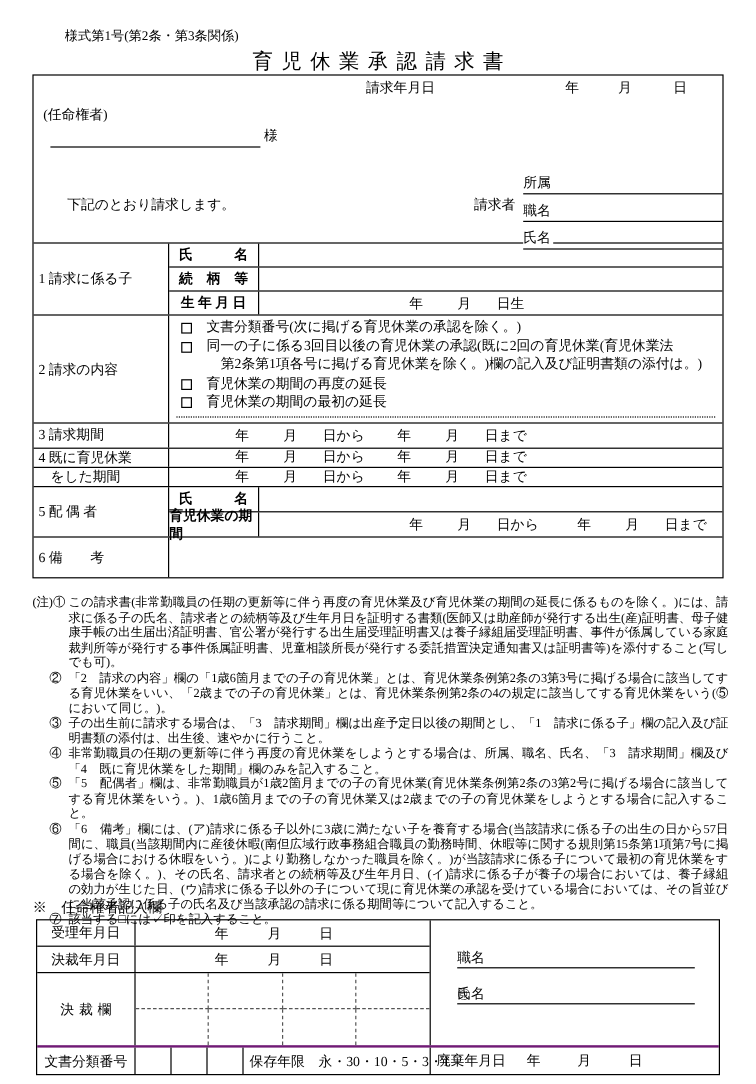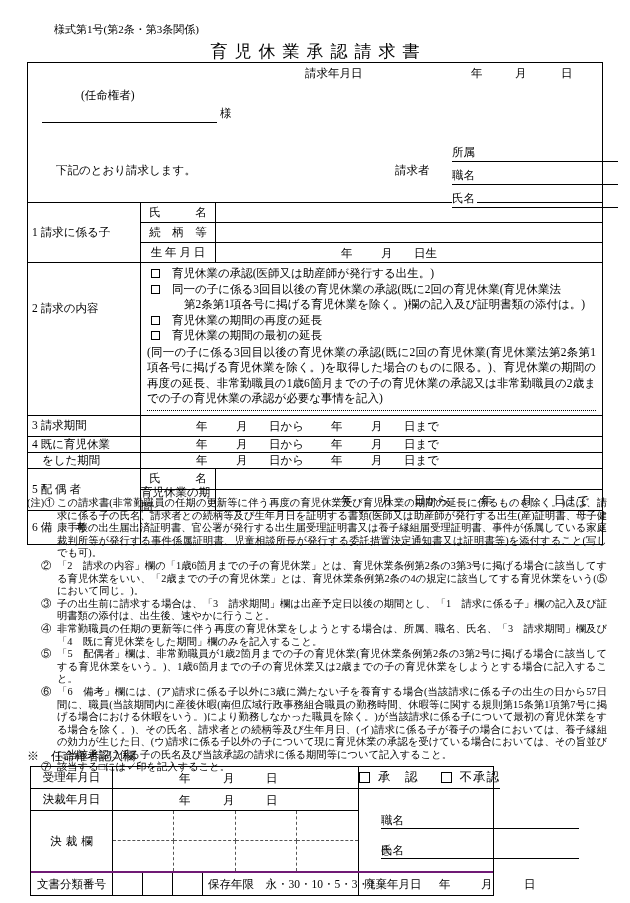--- a/index.html
+++ b/index.html
@@ -70,21 +70,20 @@
   .rd-y { position: absolute; left: 443px; }
   .rd-m { position: absolute; left: 487px; }
   .rd-d { position: absolute; left: 533px; }
 
   .appointer {
     position: absolute;
     left: 8px;
     top: 25px;
     font-size: 11.5px;
     white-space: nowrap;
-    margin-left: 45px;
   }
   .appointer-line {
     position: absolute;
     left: 14px;
     top: 45px;
     width: 175px;
     border-bottom: 1px solid #000;
     height: 14px;
   }
   .sama {
@@ -102,21 +101,21 @@
   }
   .requester-label {
     position: absolute;
     left: 367px;
     top: 100px;
     font-size: 11.5px;
     white-space: nowrap;
   }
   .req-fields {
     position: absolute;
-    left: 424px;
+    left: 408px;
     top: 76px;
     width: 166px;
   }
   .req-field {
     position: relative;
     height: 23px;
     border-bottom: 1px solid #000;
     box-sizing: border-box;
   }
   .req-field span {
@@ -146,20 +145,21 @@
   }
   .c-sub {
     width: 75px;
     flex: 0 0 75px;
     border-right: 1px solid #000;
     box-sizing: border-box;
     font-size: 11.5px;
     display: flex;
     align-items: center;
     justify-content: center;
+    font-weight: bold;
   }
   .c-val {
     flex: 1 1 auto;
     box-sizing: border-box;
     font-size: 11.5px;
     display: flex;
     align-items: center;
   }
 
   
@@ -260,21 +260,21 @@
     position: absolute;
     left: 27px;
     top: 748px;
     font-size: 12px;
     white-space: nowrap;
   }
   .bottom-frame {
     position: absolute;
     left: 30px;
     top: 766px;
-    width: 464px;
+    width: 570px;
     border: 1px solid #000;
     box-sizing: border-box;
   }
   .bf-top { display: flex; }
   .bf-left { width: 328px; flex: 0 0 328px; border-right: 1px solid #000; box-sizing: border-box; }
   .bf-right { flex: 1 1 auto; box-sizing: border-box; position: relative; }
 
   .bf-row { display: flex; height: 21px; }
   .bf-row + .bf-row { border-top: 1px solid #000; }
   .bf-lbl {
@@ -433,38 +433,37 @@
           </div>
         </div>
       </div>
     </div>
 
     <div class="sec2">
       <div class="c-label">2 請求の内容</div>
       <div class="sec2-body">
         <div class="cbrow">
           <span class="cb"></span>
-          <span class="cbtext">育児休業の承認(医師又は助産師が発行する出生。)</span>
+          <span class="cbtext">文書分類番号(次に掲げる育児休業の承認を除く。)</span>
         </div>
         <div class="cbrow">
           <span class="cb"></span>
           <span class="cbtext">
             <span>同一の子に係る3回目以後の育児休業の承認(既に2回の育児休業(育児休業法</span>
             <span class="cb-indent" style="display:block">第2条第1項各号に掲げる育児休業を除く。)欄の記入及び証明書類の添付は。)</span>
           </span>
         </div>
         <div class="cbrow">
           <span class="cb"></span>
           <span class="cbtext">育児休業の期間の再度の延長</span>
         </div>
         <div class="cbrow">
           <span class="cb"></span>
           <span class="cbtext">育児休業の期間の最初の延長</span>
         </div>
-        <div class="sec2-note">(同一の子に係る3回目以後の育児休業の承認(既に2回の育児休業(育児休業法第2条第1項各号に掲げる育児休業を除く。)を取得した場合のものに限る。)、育児休業の期間の再度の延長、非常勤職員の1歳6箇月までの子の育児休業の承認又は非常勤職員の2歳までの子の育児休業の承認が必要な事情を記入)</div>
         <div class="dotted-sep"></div>
       </div>
     </div>
 
     <div class="trow row-h2">
       <div class="c-label">3 請求期間</div>
       <div class="c-val">
         <div class="dt">
           <span class="p1">年</span>
           <span class="p2">月</span>
@@ -594,27 +593,20 @@
             <div class="kcell last-col"></div>
             <div class="kcell last-row"></div>
             <div class="kcell last-row"></div>
             <div class="kcell last-row"></div>
             <div class="kcell last-col last-row"></div>
           </div>
         </div>
       </div>
 
       <div class="bf-right">
-        <div class="approval-row">
-          <span class="cbig"></span>
-            <span>承　認</span>
-            <span class="appr-gap"></span>
-            <span class="cbig"></span>
-            <span>不承認</span>
-        </div>
         <div class="sig-area">
           <div class="sig-field sig-shoku">
             <span>職名</span>
           </div>
           <div class="sig-field sig-shimei">
             <span>氏名</span>
             <span class="inkan">㊞</span>
           </div>
         </div>
       </div>

